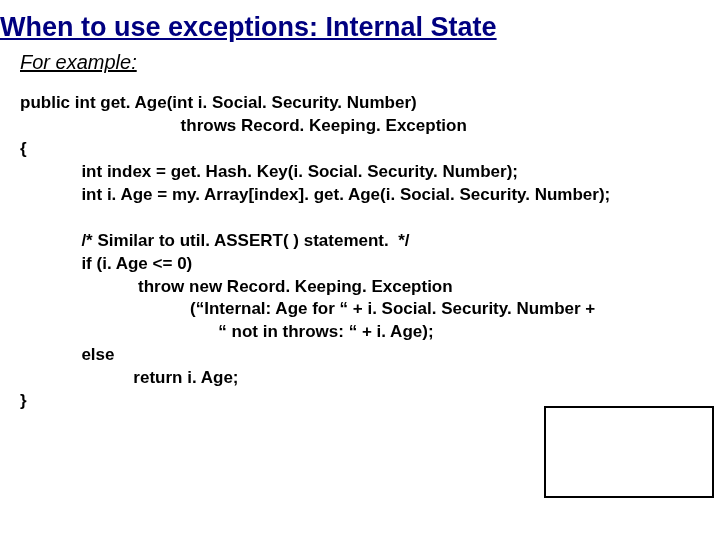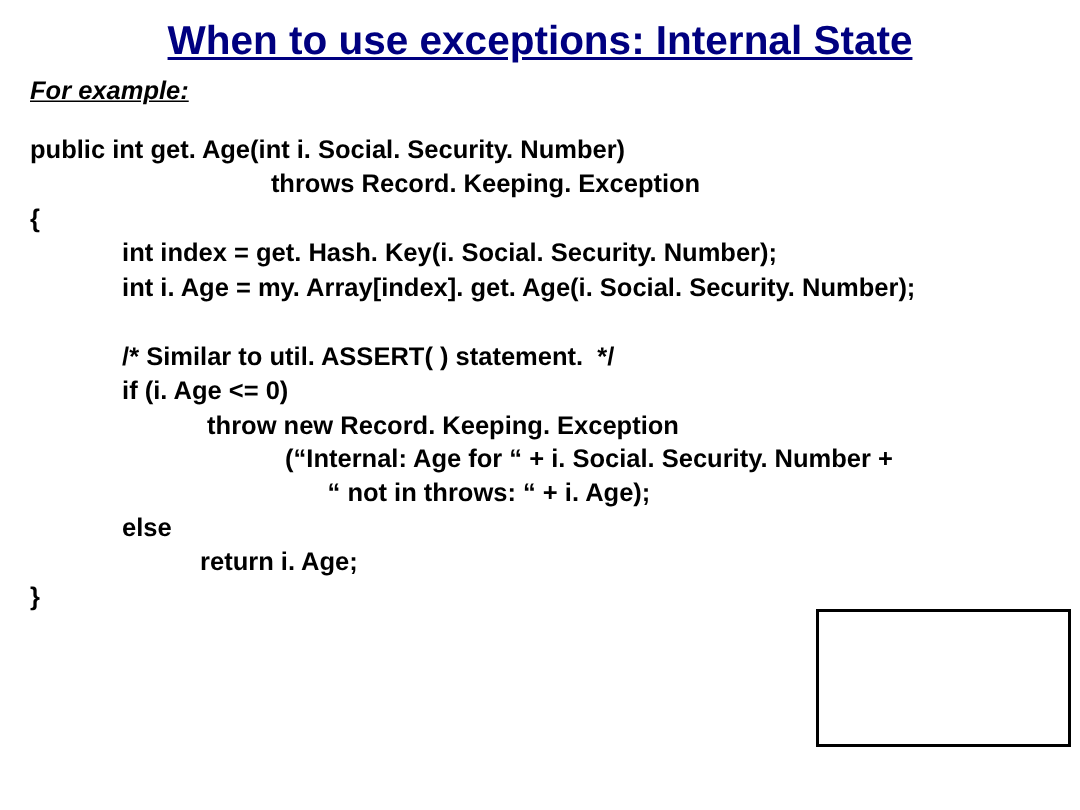--- a/index.html
+++ b/index.html
@@ -8,28 +8,27 @@
     height: 540px;
     background: #ffffff;
     font-family: Arial, Helvetica, sans-serif;
     position: relative;
     overflow: hidden;
   }
   .title {
     font-size: 27px;
     font-weight: bold;
     color: #000080;
-    text-align: center;
     padding-top: 12px;
     text-decoration: underline;
     text-decoration-color: #000080;
   }
   .subtitle {
-    font-size: 17px;
-    font-weight: bold;
+    font-size: 20px;
+    font-weight: normal;
     font-style: italic;
     text-decoration: underline;
     color: #000000;
     margin: 8px 0 0 20px;
   }
   .code-block {
     font-size: 17px;
     font-weight: bold;
     color: #000000;
     margin: 18px 0 0 20px;

